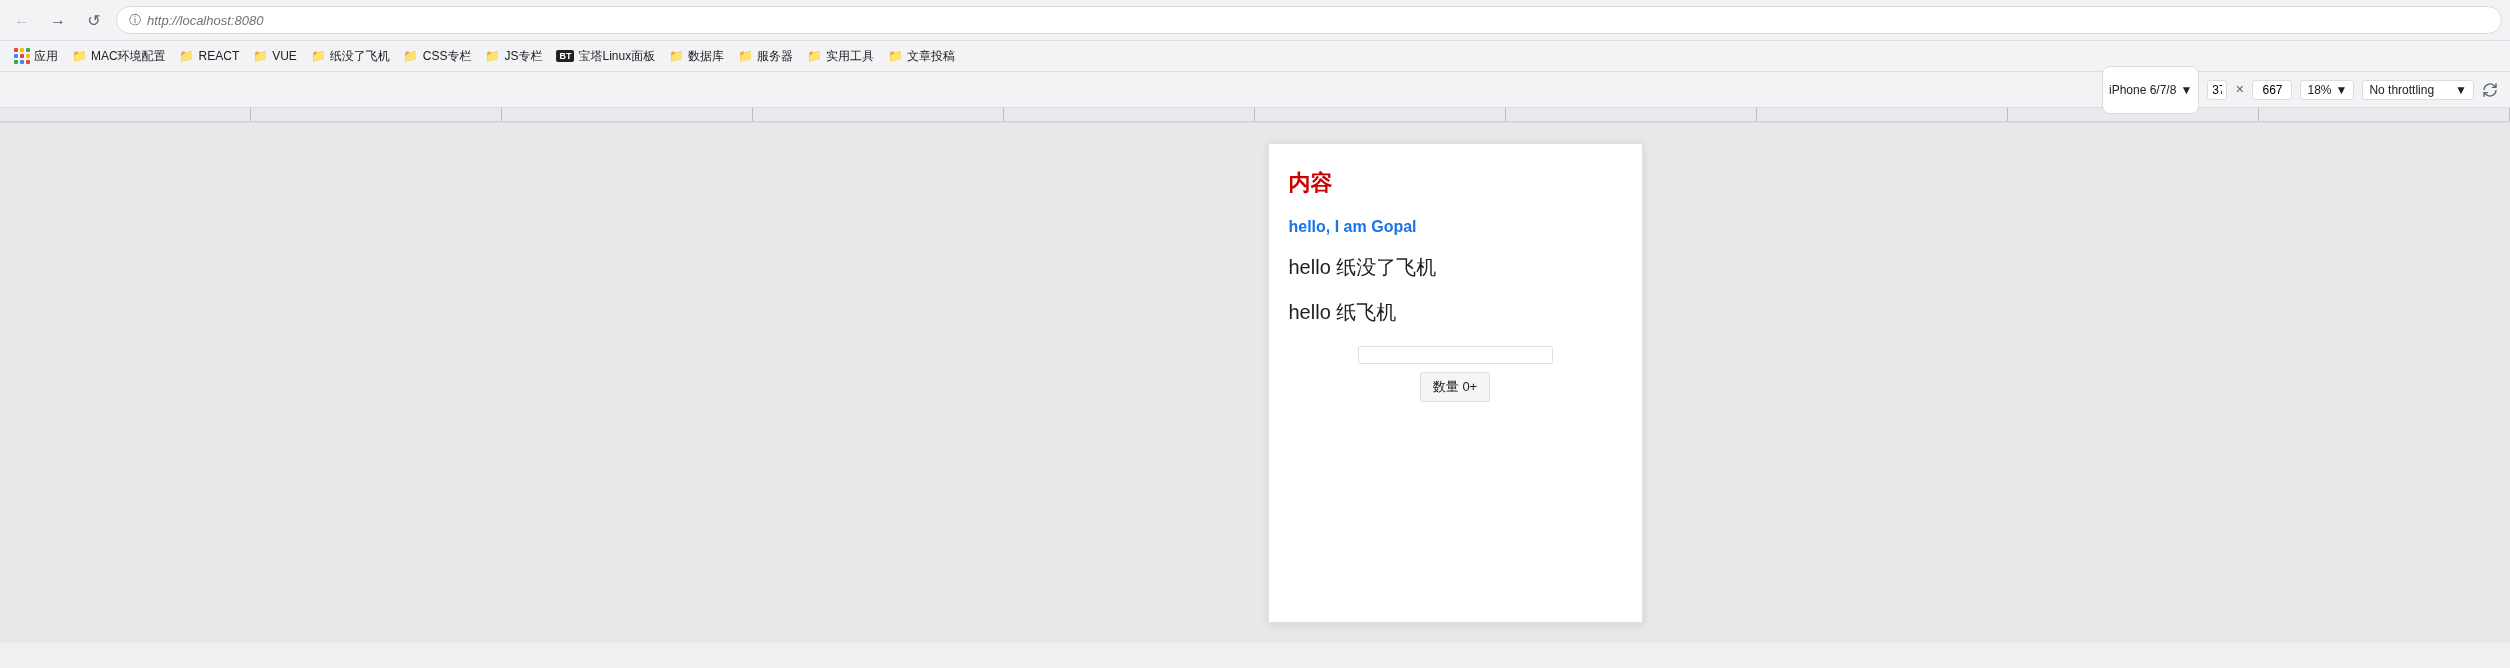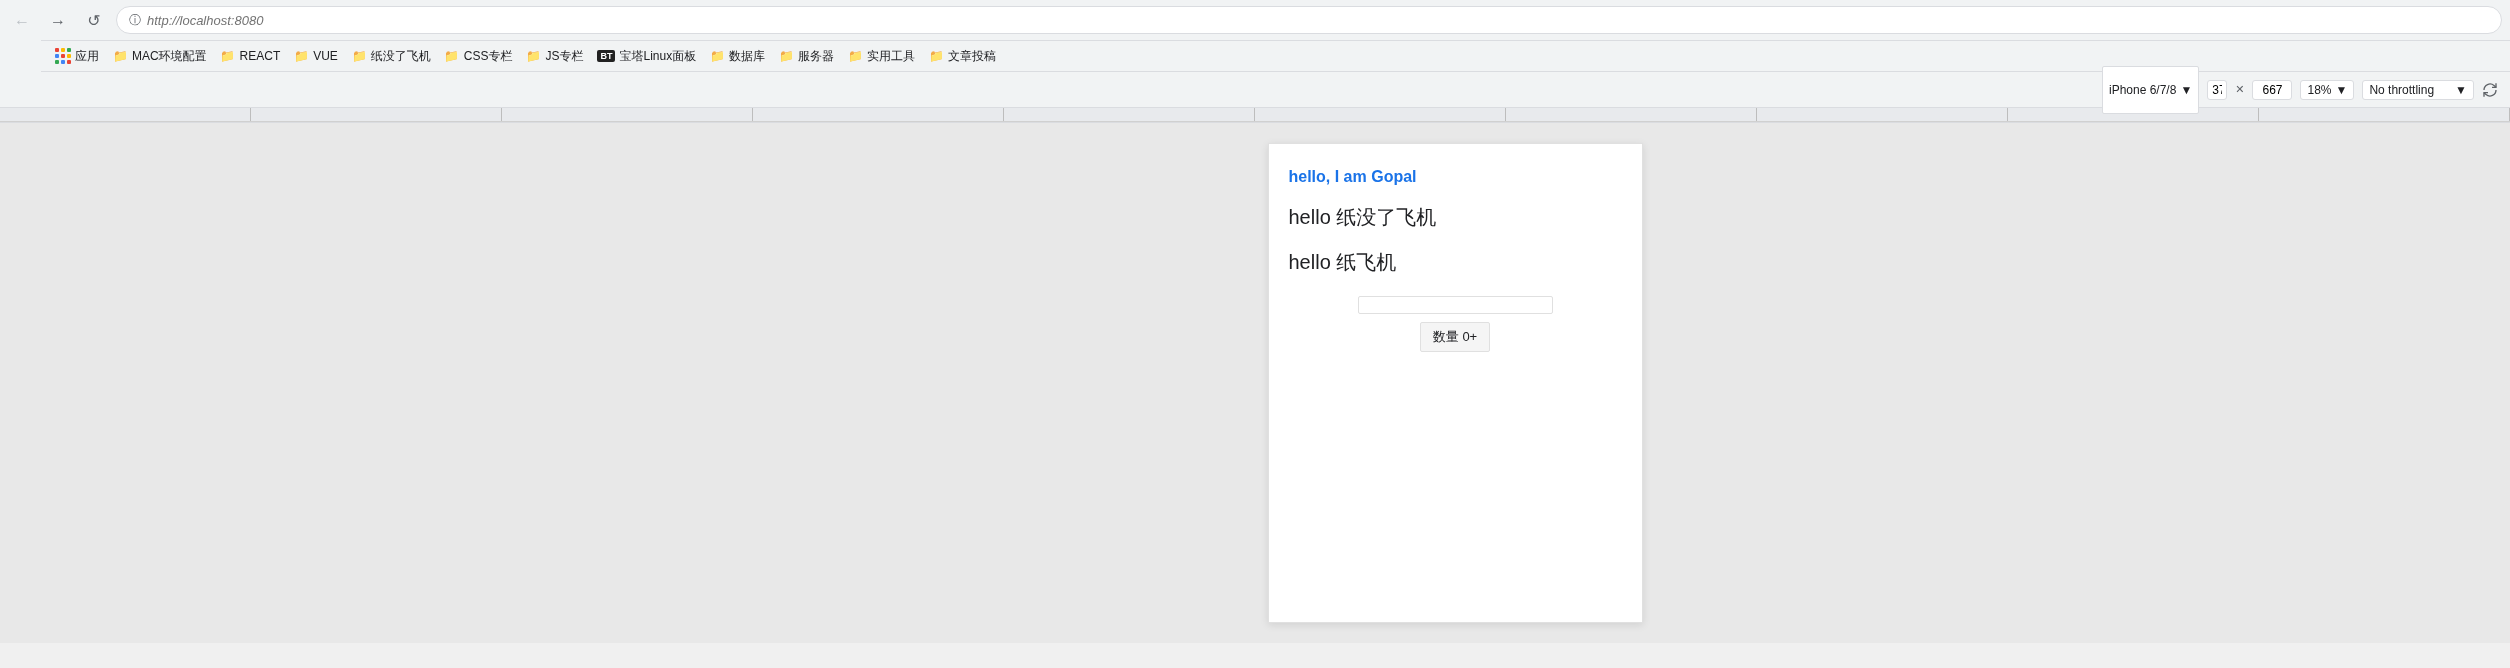--- a/index.html
+++ b/index.html
@@ -60,21 +60,20 @@
     .bookmarks-bar {
       height: 32px;
       display: flex;
       align-items: center;
       padding: 0 8px;
       gap: 2px;
       background: #f1f3f4;
       border-top: 1px solid #dadce0;
       border-bottom: 1px solid #dadce0;
       font-size: 12px;
-      margin-left: 41px;
     }
     .bookmark-item {
       display: flex;
       align-items: center;
       gap: 4px;
       padding: 3px 6px;
       border-radius: 4px;
       cursor: pointer;
       color: #202124;
       white-space: nowrap;
@@ -98,21 +97,21 @@
       padding: 0 12px;
       gap: 8px;
       background: #f1f3f4;
       border-bottom: 1px solid #dadce0;
       font-size: 12px;
       color: #202124;
     }
     .devtools-select {
       border: 1px solid #dadce0;
       background: white;
-      border-radius: 2px;
+      border-radius: 8px;
       padding: 16px 6px;
       font-size: 12px;
       cursor: pointer;
       display: flex;
       align-items: center;
       gap: 4px;
     }
     .devtools-input {
       width: 40px;
       border: 1px solid #dadce0;
@@ -351,20 +350,21 @@
     <div class="ruler-segment"></div>
     <div class="ruler-segment"></div>
     <div class="ruler-segment"></div>
     <div class="ruler-segment"></div>
   </div>
 </div>
 
 <div class="main-content">
 
   <div class="phone-panel">
+    <div class="content-title">内容</div>
     <div class="content-link">hello, I am Gopal</div>
     <div class="content-text">hello 纸没了飞机</div>
     <div class="content-text">hello 纸飞机</div>
     <div class="content-input-row">
       <input class="content-input" type="text" style="">
       <button class="content-button">数量 0+</button>
     </div>
   </div>
 </div>
 

